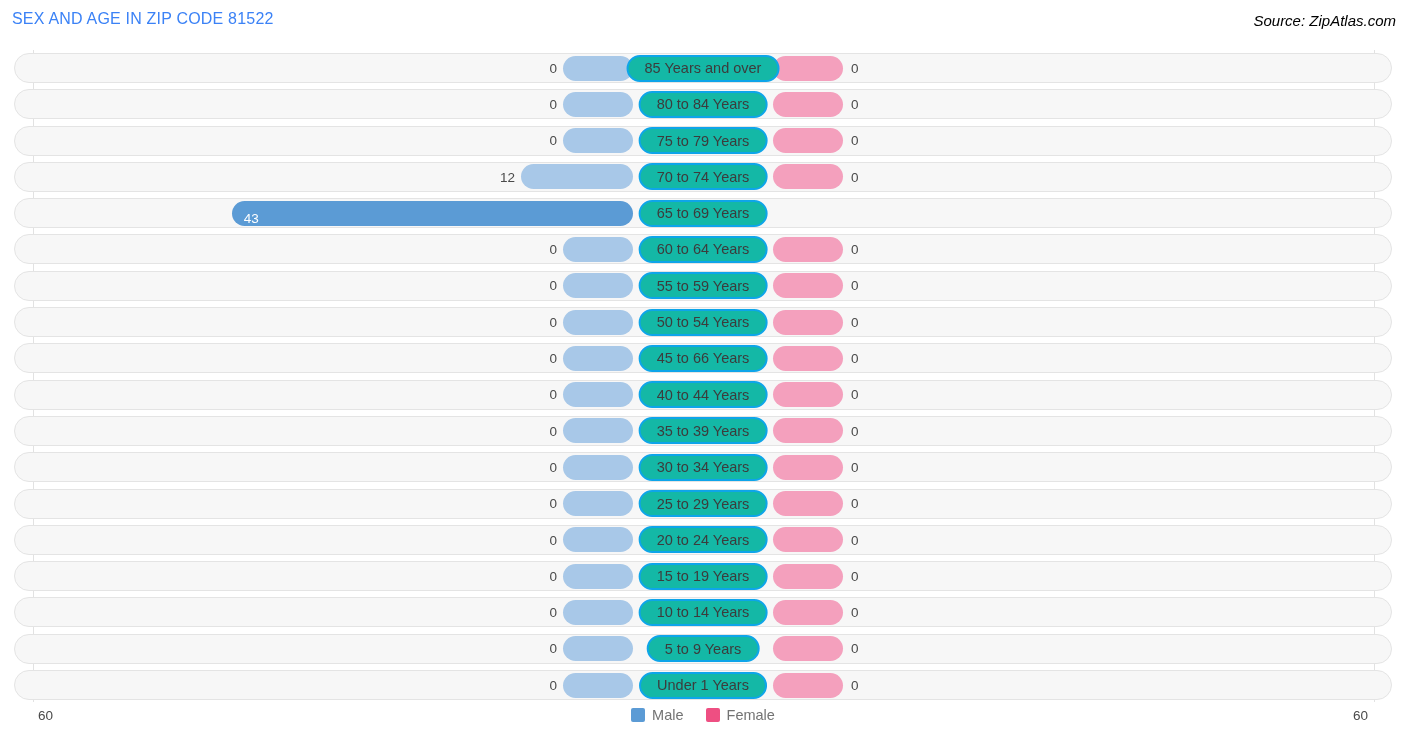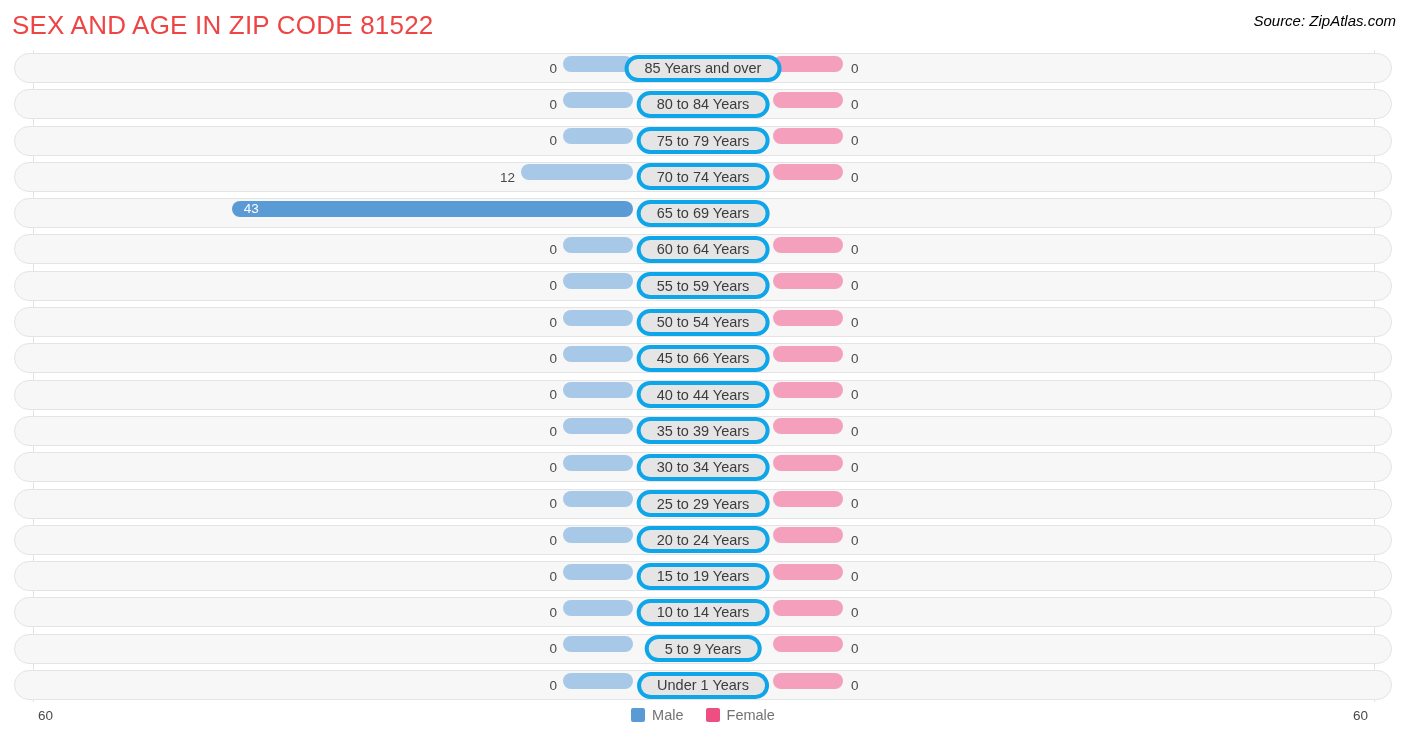--- a/index.html
+++ b/index.html
@@ -23,22 +23,22 @@
   .header {
     position: absolute;
     top: 0; left: 0;
     width: 1406px;
     height: 46px;
   }
   .chart-title {
     position: absolute;
     left: 12px;
     top: 10px;
-    font-size: 26px;
-    color: #ef4444;
+    font-size: 16px;
+    color: #3b82f6;
     letter-spacing: 0.2px;
     white-space: nowrap;
   }
   .source-note {
     position: absolute;
     right: 10px;
     top: 12px;
     font-size: 15px;
     font-style: italic;
     color: #000000;
@@ -88,24 +88,24 @@
     background: #f7f7f7;
     border: 1px solid #e4e4e4;
     border-radius: 15px;
     z-index: 1;
   }
 
   
   .bar {
     position: absolute;
     top: 5.5px;
-    height: 16px;
+    height: 25px;
     z-index: 2;
     display: flex;
-    align-items: flex-start;
+    align-items: flex-end;
   }
   .bar.male {
     justify-content: flex-start;
     border-radius: 13px;
     background: #a8c8e8;
   }
   .bar.male.hi {
     background: #5b9bd5;
   }
   .bar.female {
@@ -140,22 +140,22 @@
   .outval.left  { justify-content: flex-end; }
   .outval.right { justify-content: flex-start; }
 
   
   .center-pill {
     position: absolute;
     top: 4.5px;
     height: 27px;
     left: 50%;
     transform: translateX(-50%);
-    background: #e5e5e5;
-    border: 4px solid #0ea5e9;
+    background: #14b8a6;
+    border: 2px solid #0ea5e9;
     border-radius: 14px;
     display: flex;
     align-items: center;
     justify-content: center;
     padding: 0 16px;
     z-index: 4;
     white-space: nowrap;
   }
   .center-pill span {
     font-size: 14.5px;

